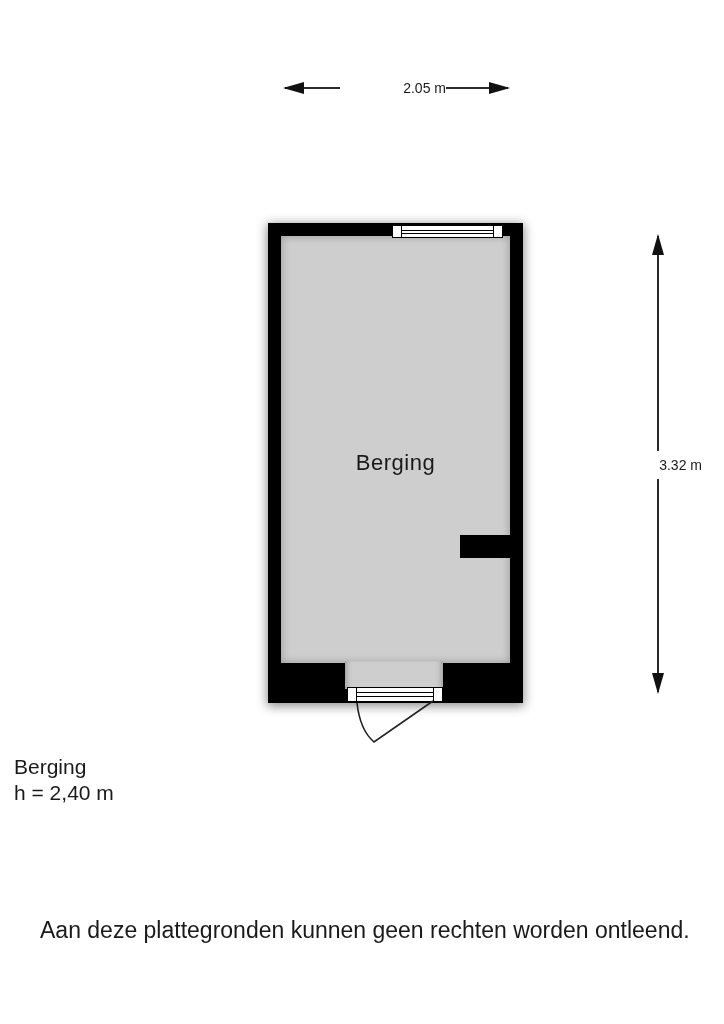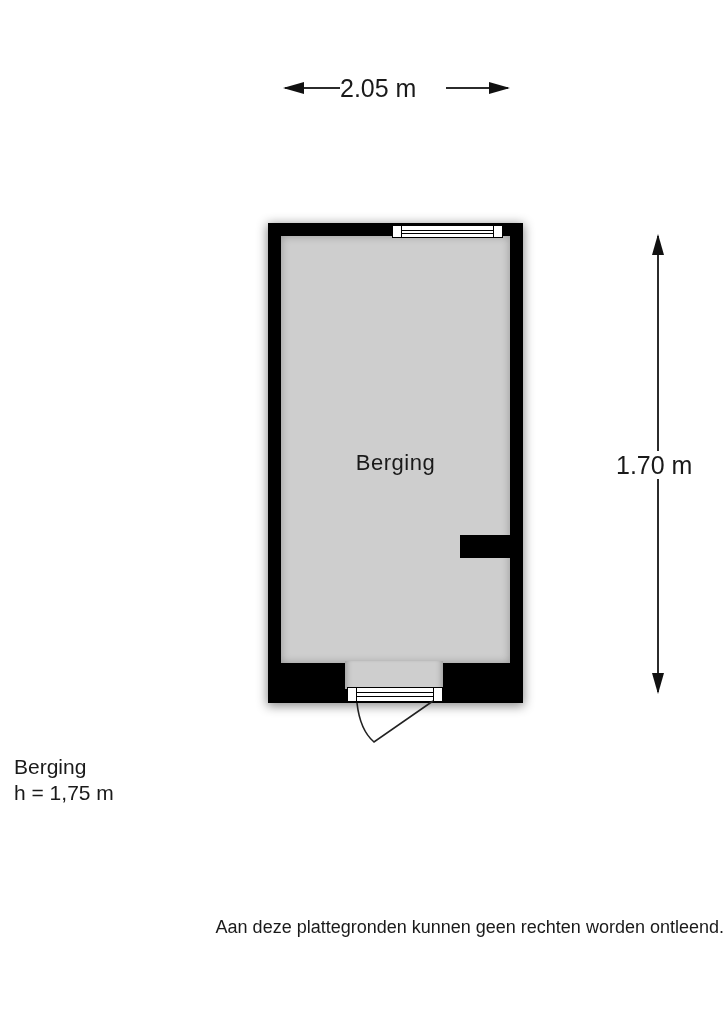--- a/index.html
+++ b/index.html
@@ -82,41 +82,41 @@
   .overlay {
     position: absolute;
     left: 0; top: 0;
     width: 724px; height: 1024px;
     pointer-events: none;
   }
   
   .dim-label {
     position: absolute;
     background: #ffffff;
-    text-align: left;
-    font-size: 25px;
+    text-align: right;
+    font-size: 14px;
     color: var(--text);
     white-space: nowrap;
   }
   .dim-top   { left: 340px; top: 74px;  width: 106px; height: 28px; line-height: 28px; }
   .dim-right { left: 616px; top: 451px; width: 86px;  height: 28px; line-height: 28px; }
   
   .legend {
     position: absolute;
     left: 14px; top: 754px;
     font-size: 21px;
     line-height: 26px;
     color: var(--text);
   }
   .disclaimer {
     position: absolute;
     left: 40px; top: 917px;
     width: 684px;
-    text-align: right;
-    font-size: 18px;
+    text-align: left;
+    font-size: 23px;
     color: var(--text);
     white-space: nowrap;
   }
 </style>
 </head>
 <body>
 
 <div class="page">
 
   <div class="plan">
@@ -151,22 +151,22 @@
     <g>
       <line x1="658" y1="236" x2="658" y2="692" stroke="#2b2b2b" stroke-width="2"></line>
       <polygon points="658,234 652,255 664,255" fill="#111"></polygon>
       <polygon points="658,694 652,673 664,673" fill="#111"></polygon>
     </g>
 
     <path d="M 357 703 Q 360 730 374 742 L 433 701" fill="none" stroke="#222" stroke-width="1.6"></path>
   </svg>
 
   <div class="dim-label dim-top">2.05 m</div>
-  <div class="dim-label dim-right">1.70 m</div>
+  <div class="dim-label dim-right">3.32 m</div>
 
   <div class="legend">
     <div>Berging</div>
-    <div>h = 1,75 m</div>
+    <div>h = 2,40 m</div>
   </div>
 
   <div class="disclaimer">Aan deze plattegronden kunnen geen rechten worden ontleend.</div>
 
 </div>
 
 </body></html>

